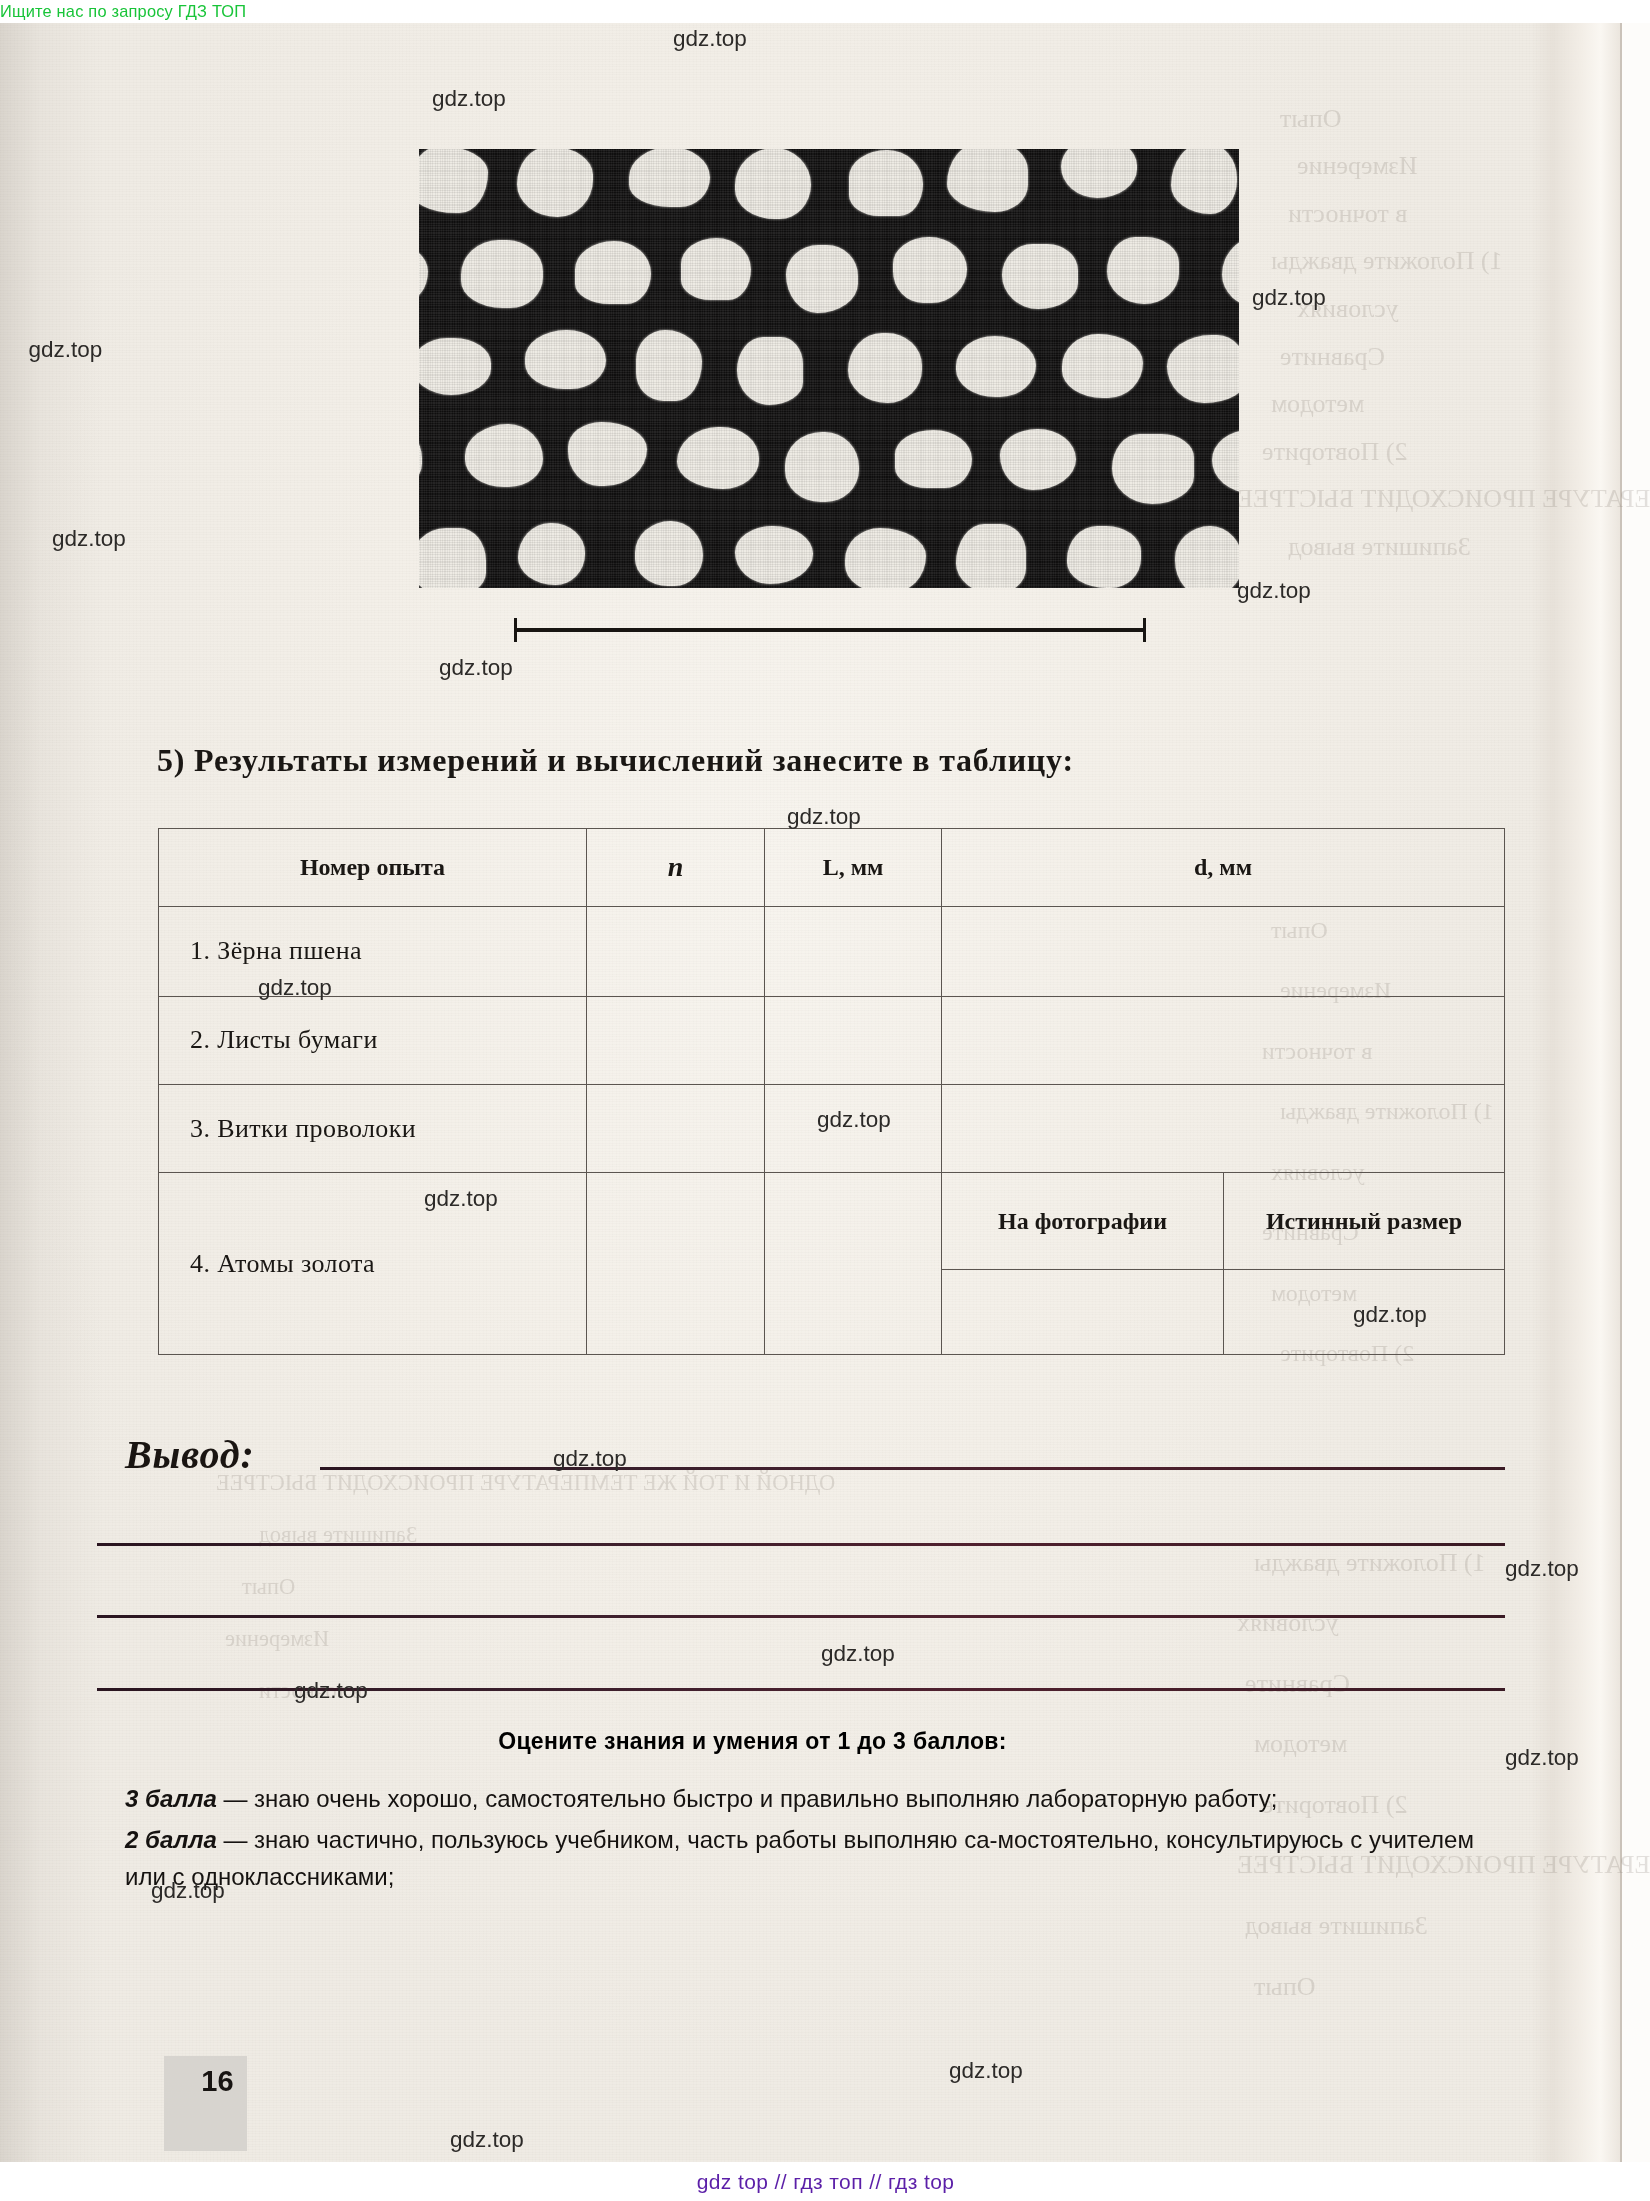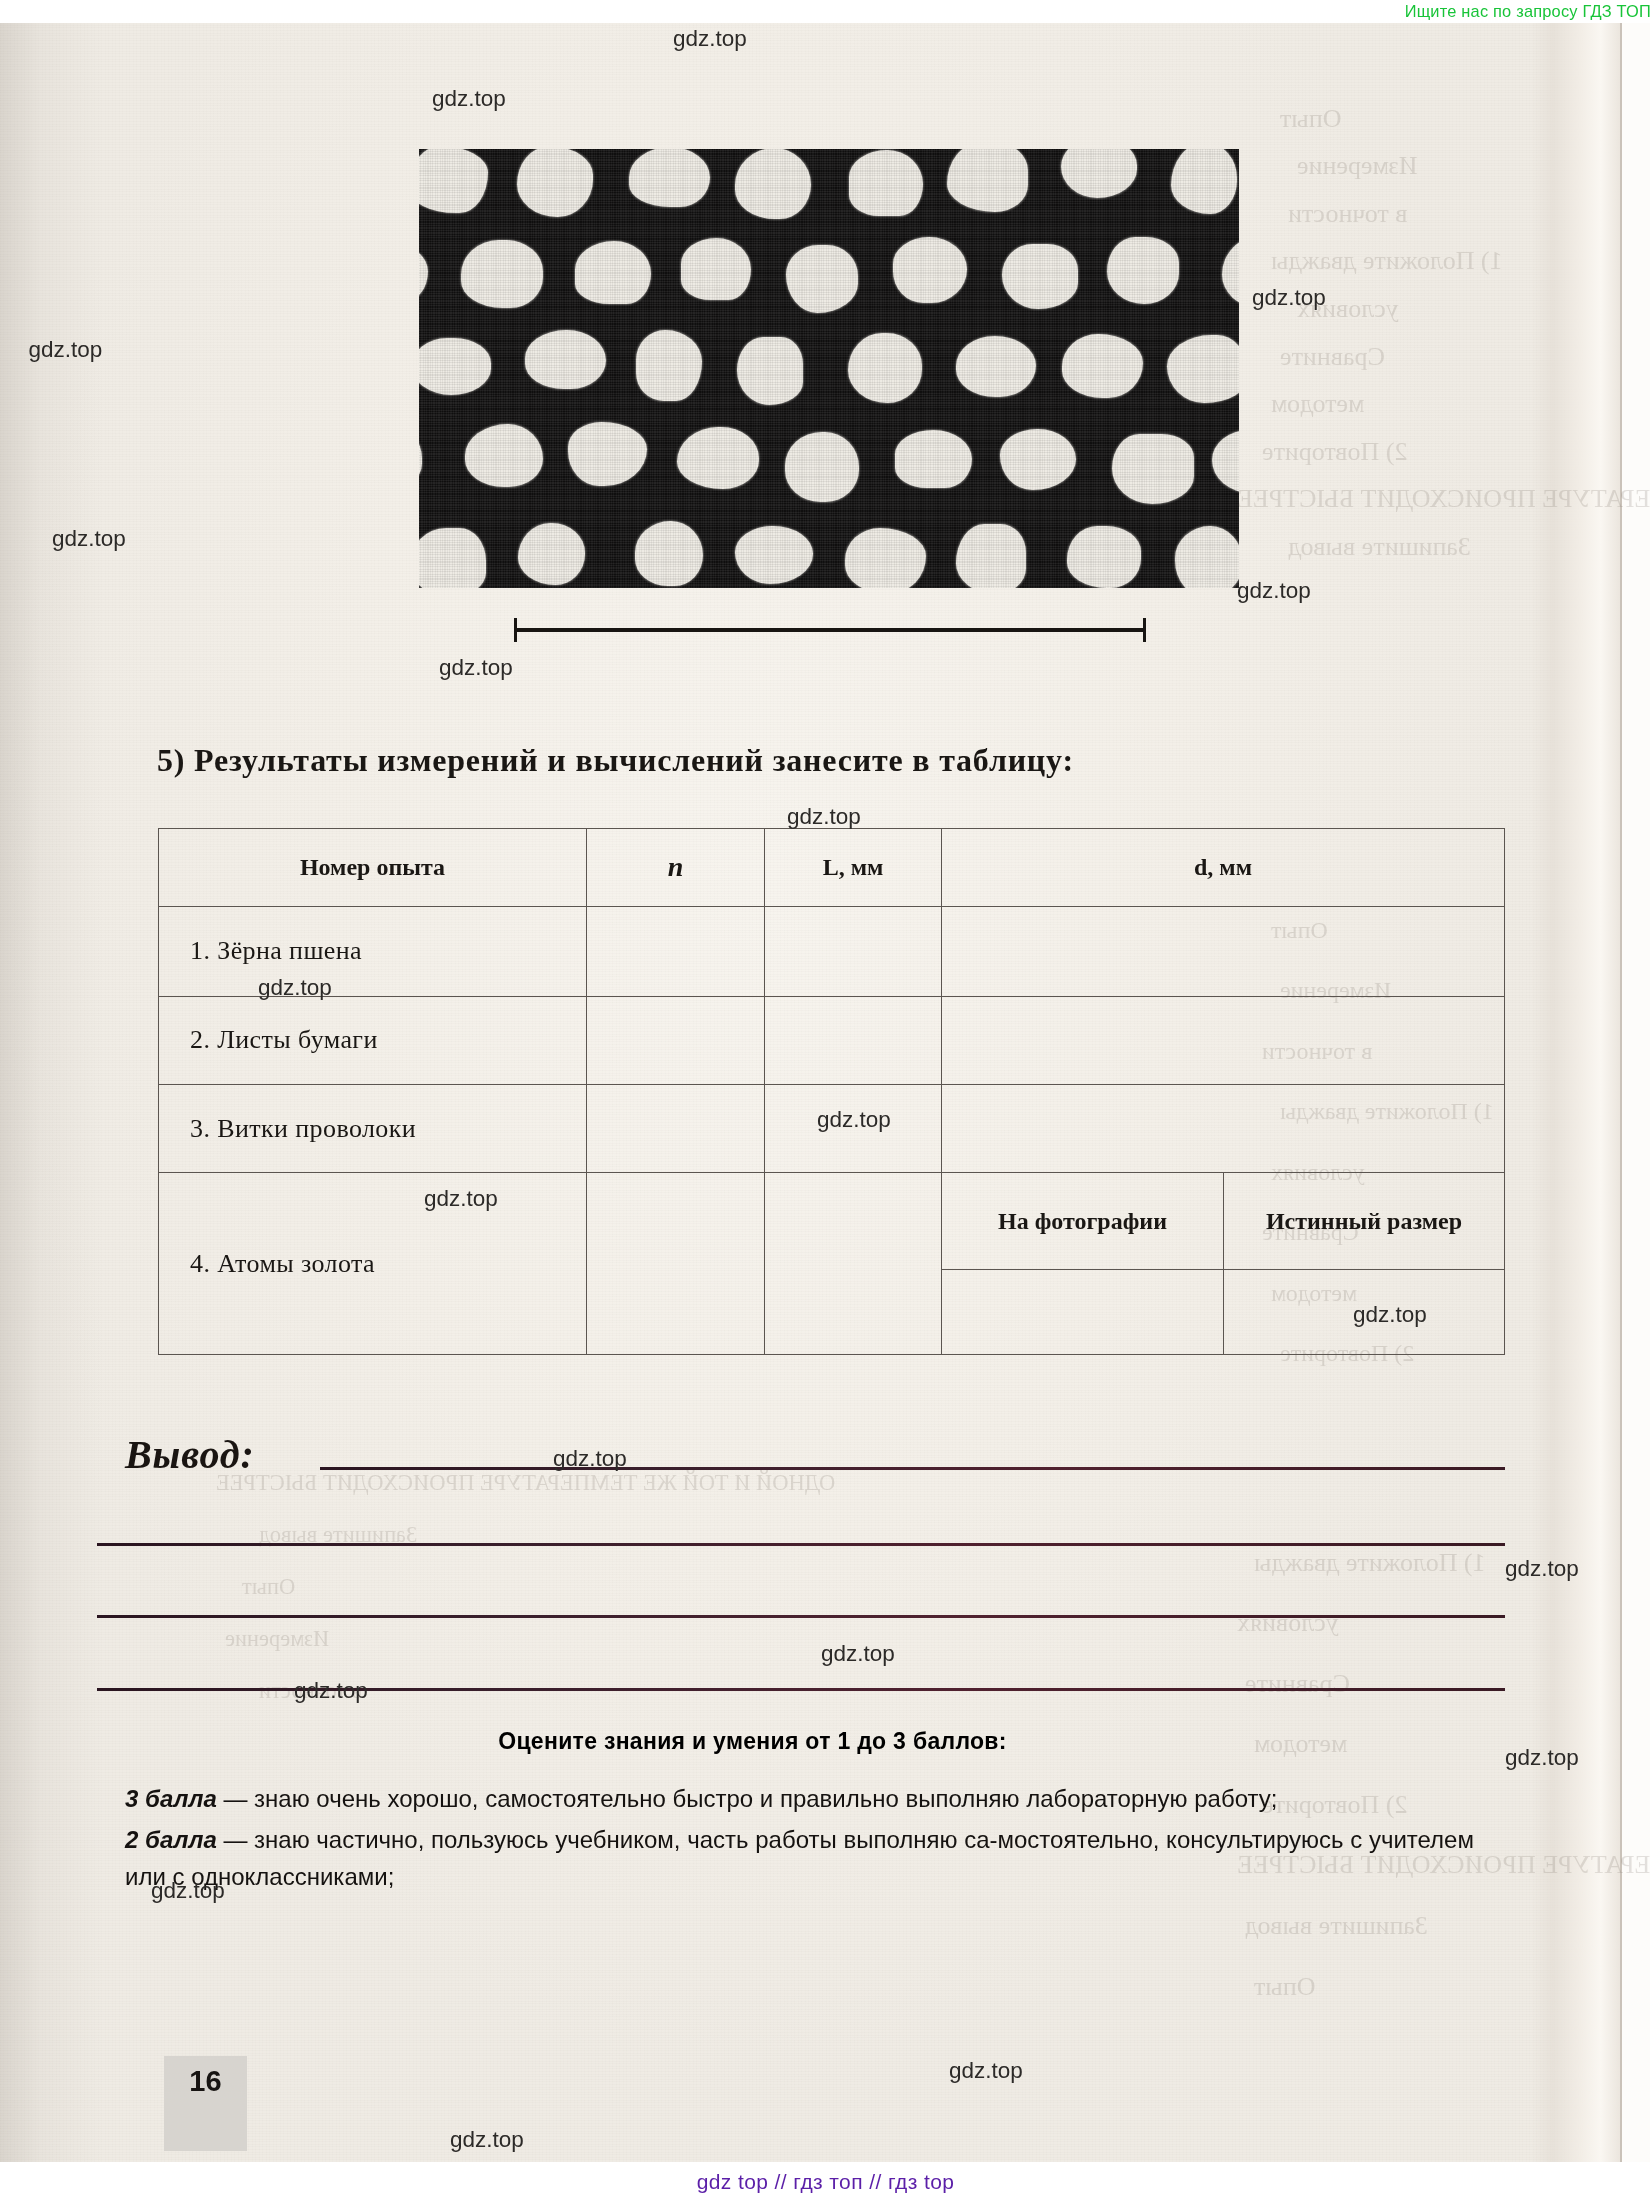--- a/index.html
+++ b/index.html
@@ -73,21 +73,21 @@
     background: #fdfcfa;
     pointer-events: none;
   }
 
   
   .top-banner {
     position: absolute;
     left: 0; top: 0;
     width: 1651px;
     height: 22.5px;
-    text-align: right;
+    text-align: left;
     font-family: "Liberation Sans", sans-serif;
     font-size: 16.4px;
     color: #18c438;
     letter-spacing: 0.2px;
     line-height: 22.5px;
     background: #ffffff;
     z-index: 40;
   }
   .bottom-banner {
     position: absolute;
@@ -316,20 +316,21 @@
     position: absolute;
     left: 164px;
     top: 2065px;
     width: 83px;
     text-align: center;
     font-family: "Liberation Sans", sans-serif;
     font-size: 29px;
     font-weight: 700;
     color: #171412;
     z-index: 9;
+    padding-left: 12px;
   }
 </style>
 </head>
 <body>
 
 <div id="page">
 
   <div class="paper-base"></div>
   <div class="paper-grain"></div>
   <div class="gutter-left"></div>

